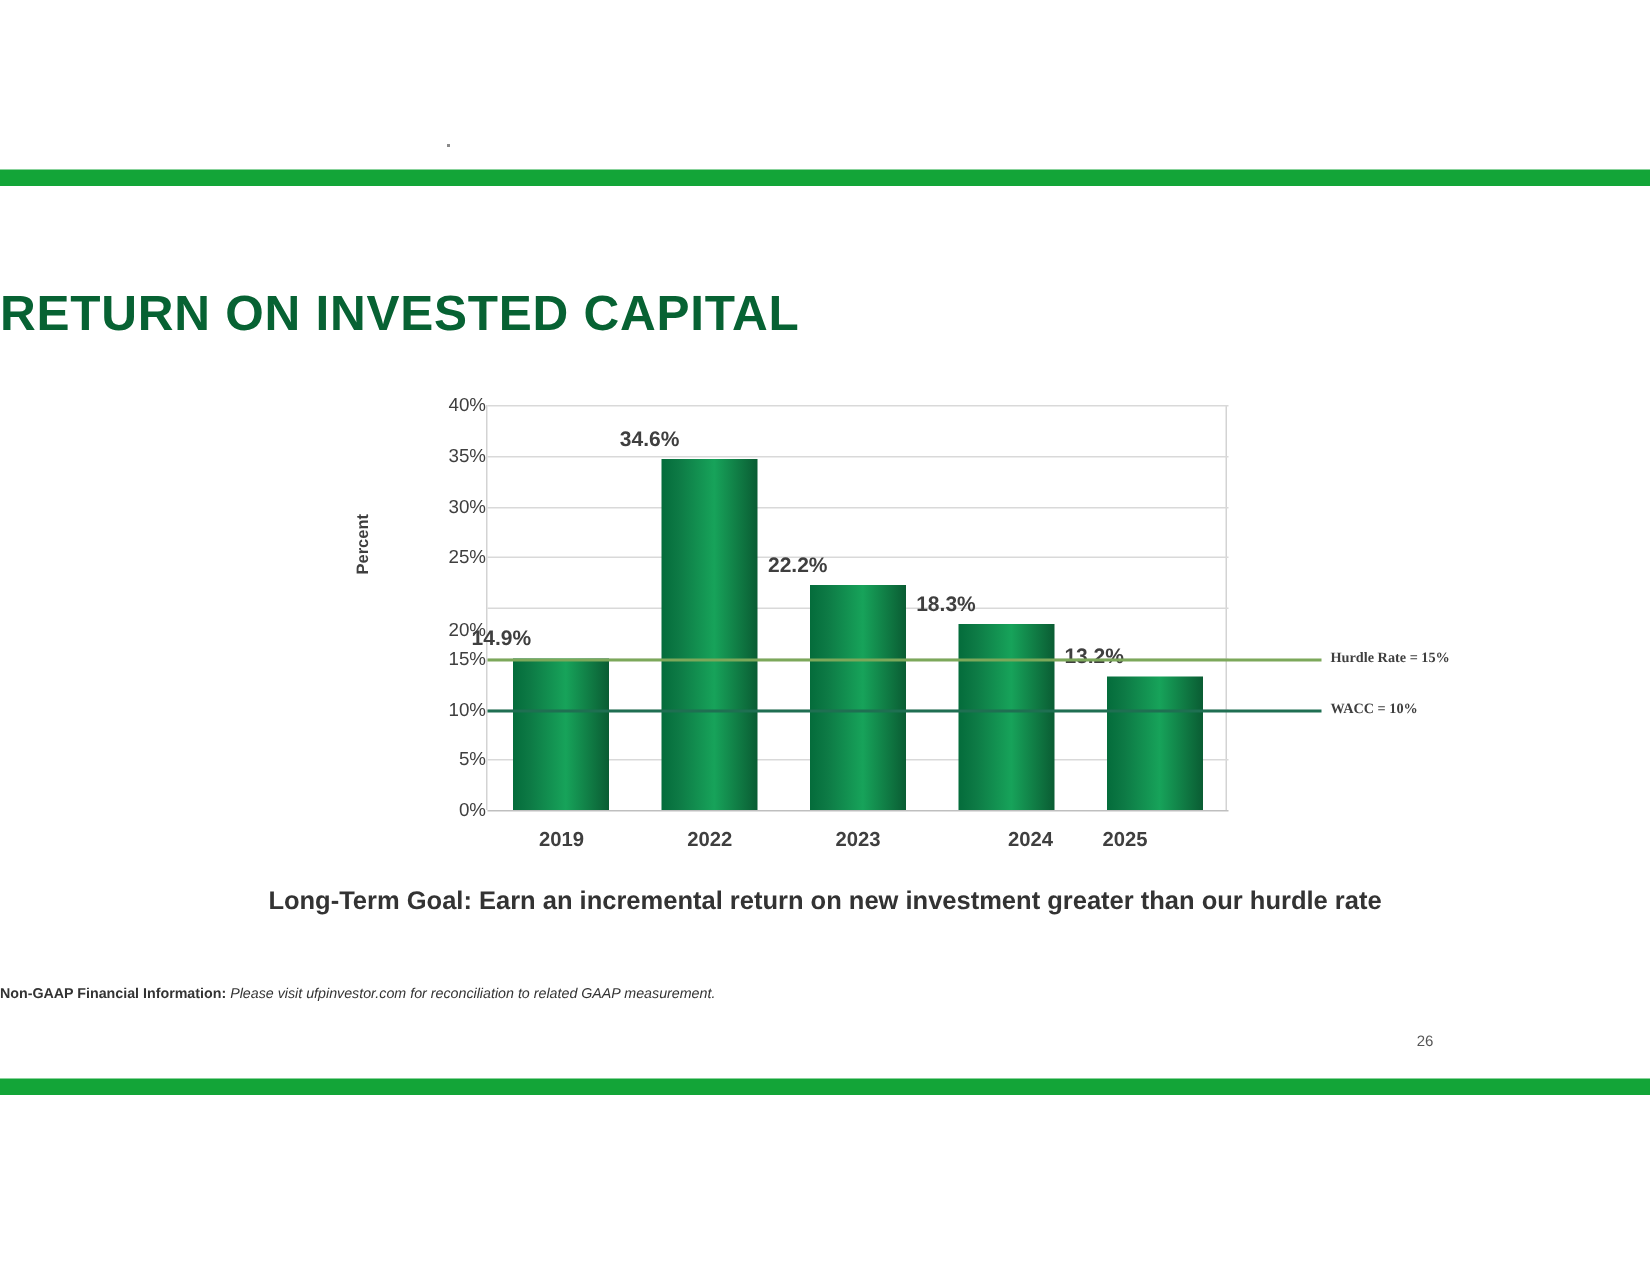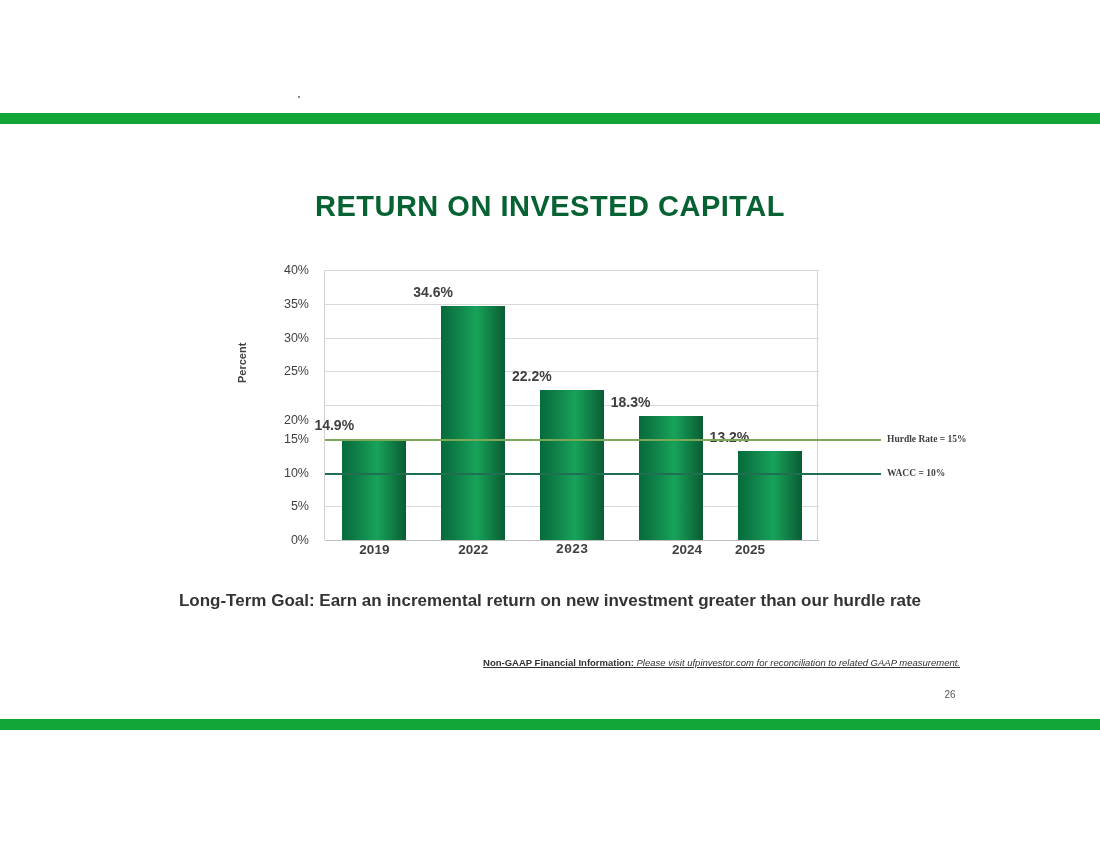--- a/index.html
+++ b/index.html
@@ -39,22 +39,21 @@
     width: 2px;
     height: 2px;
     background: #8a8a8a;
   }
 
   .title {
     position: absolute;
     left: 0;
     top: 190px;
     width: 1100px;
-    text-align: center;
-    font-size: 29px;
+    font-size: 33px;
     font-weight: bold;
     letter-spacing: 0.5px;
     color: #076233;
   }
 
   
   .chart {
     position: absolute;
     left: 240px;
     top: 265px;
@@ -90,21 +89,21 @@
     width: 494px;
     height: 1px;
     background: #d9d9d9;
   }
   .gridline.axis-base { background: #bfbfbf; }
 
   .ytick {
     position: absolute;
     right: 100%;
     width: 70px;
-    margin-right: 16px;
+    margin-right: 1px;
     text-align: right;
     font-size: 12.5px;
     color: #3f3f3f;
     transform: translateY(-50%);
     white-space: nowrap;
   }
 
   .bar {
     position: absolute;
     bottom: 0;
@@ -117,21 +116,21 @@
     text-align: left;
     font-size: 14px;
     font-weight: bold;
     color: #3f3f3f;
     transform: translateX(-50%);
     white-space: nowrap;
   }
   .xtick {
     position: absolute;
     top: 100%;
-    margin-top: 2px;
+    margin-top: 12px;
     width: 120px;
     text-align: center;
     font-size: 13.5px;
     font-weight: bold;
     color: #3f3f3f;
     transform: translateX(-50%);
     white-space: nowrap;
   }
 
   .refline {
@@ -160,24 +159,23 @@
     font-size: 17px;
     font-weight: bold;
     color: #333333;
   }
 
   .footnote {
     position: absolute;
     left: 0;
     top: 657px;
     width: 960px;
-    text-align: right;
+    text-align: left;
     font-size: 9.5px;
     color: #333333;
-    text-decoration: underline;
   }
   .footnote .fn-label { font-weight: bold; }
   .footnote .fn-text { font-style: italic; }
 
   .page-number {
     position: absolute;
     left: 930px;
     top: 689px;
     width: 40px;
     text-align: center;
@@ -218,21 +216,21 @@
         <div class="gridline" style="top: 0px;"></div>
         <div class="ytick" style="top: 0px;">40%</div>
         <div class="bar" style="left: 17.4px; height: 100.575px;"></div>
         <div class="bar-label" style="left: 49.4px; top: 147.425px;">14.9%</div>
         <div class="xtick" style="left: 49.4px;">2019</div>
         <div class="bar" style="left: 116.2px; height: 233.55px;"></div>
         <div class="bar-label" style="left: 148.2px; top: 14.45px;">34.6%</div>
         <div class="xtick" style="left: 148.2px;">2022</div>
         <div class="bar" style="left: 215px; height: 149.85px;"></div>
         <div class="bar-label" style="left: 247px; top: 98.15px;">22.2%</div>
-        <div class="xtick" style="left: 247px; font-family: Liberation Mono, monospace;">2023</div>
+        <div class="xtick" style="left: 247px;">2023</div>
         <div class="bar" style="left: 313.8px; height: 123.525px;"></div>
         <div class="bar-label" style="left: 345.8px; top: 124.475px;">18.3%</div>
         <div class="xtick" style="left: 362px;">2024</div>
         <div class="bar" style="left: 412.6px; height: 89.1px;"></div>
         <div class="bar-label" style="left: 444.6px; top: 158.9px;">13.2%</div>
         <div class="xtick" style="left: 425px;">2025</div>
         <div class="refline refline-hurdle" style="top: 168.75px; left: 0px; width: 556px;"></div>
         <div class="refline-label" style="top: 168.75px; left: 562px;">Hurdle Rate = 15%</div>
         <div class="refline refline-wacc" style="top: 202.5px; left: 0px; width: 556px;"></div>
         <div class="refline-label" style="top: 202.5px; left: 562px;">WACC = 10%</div>

